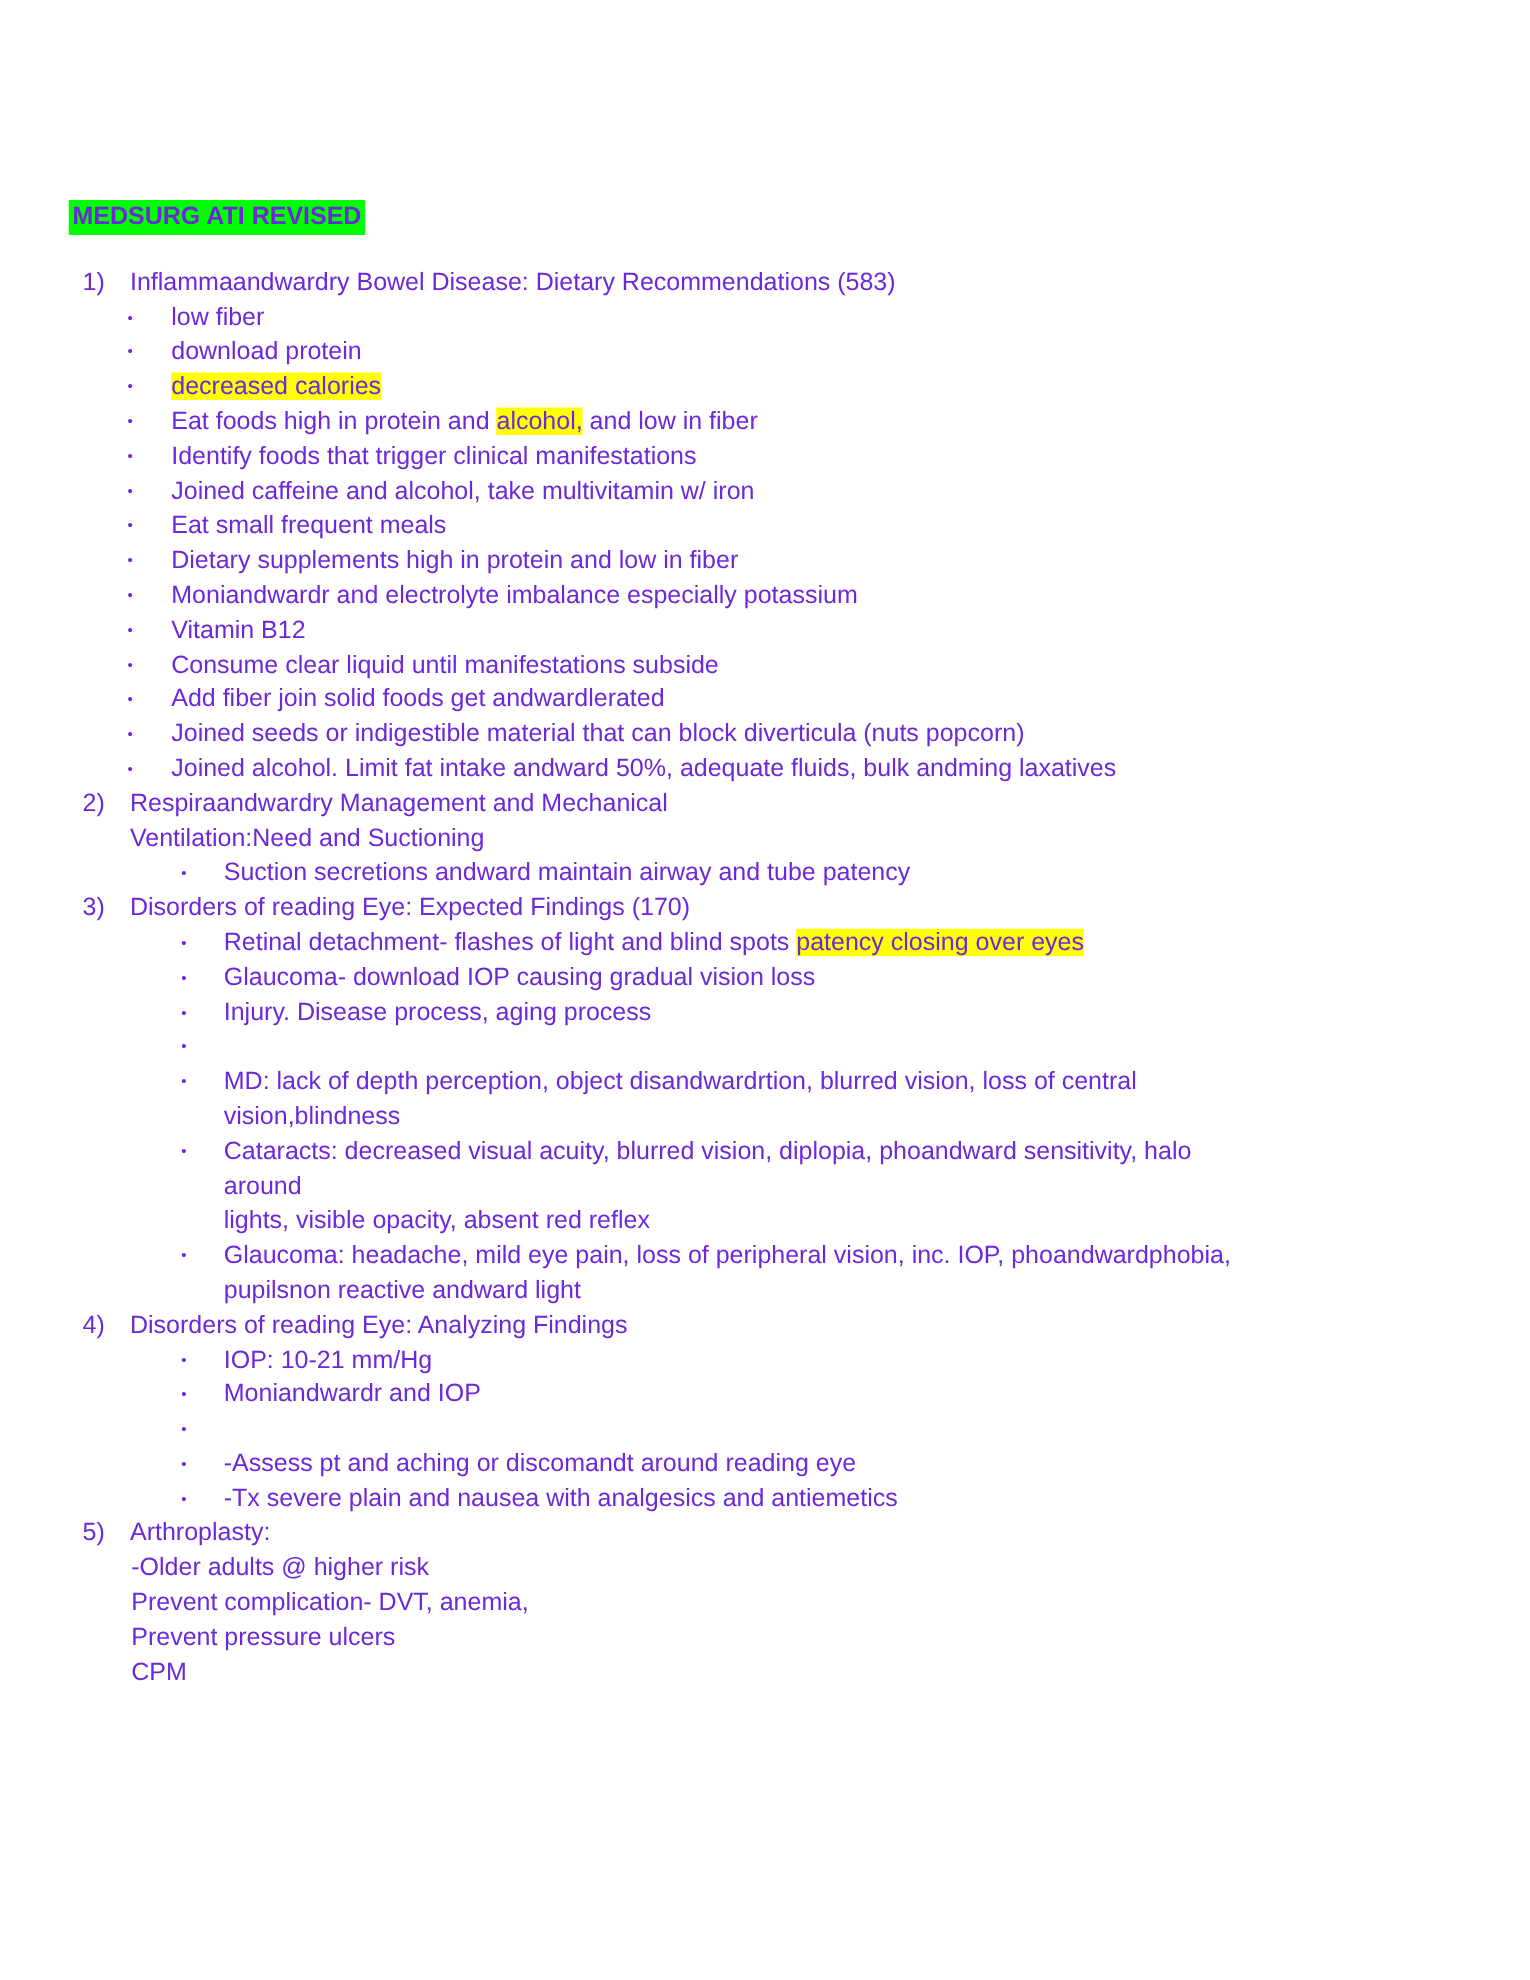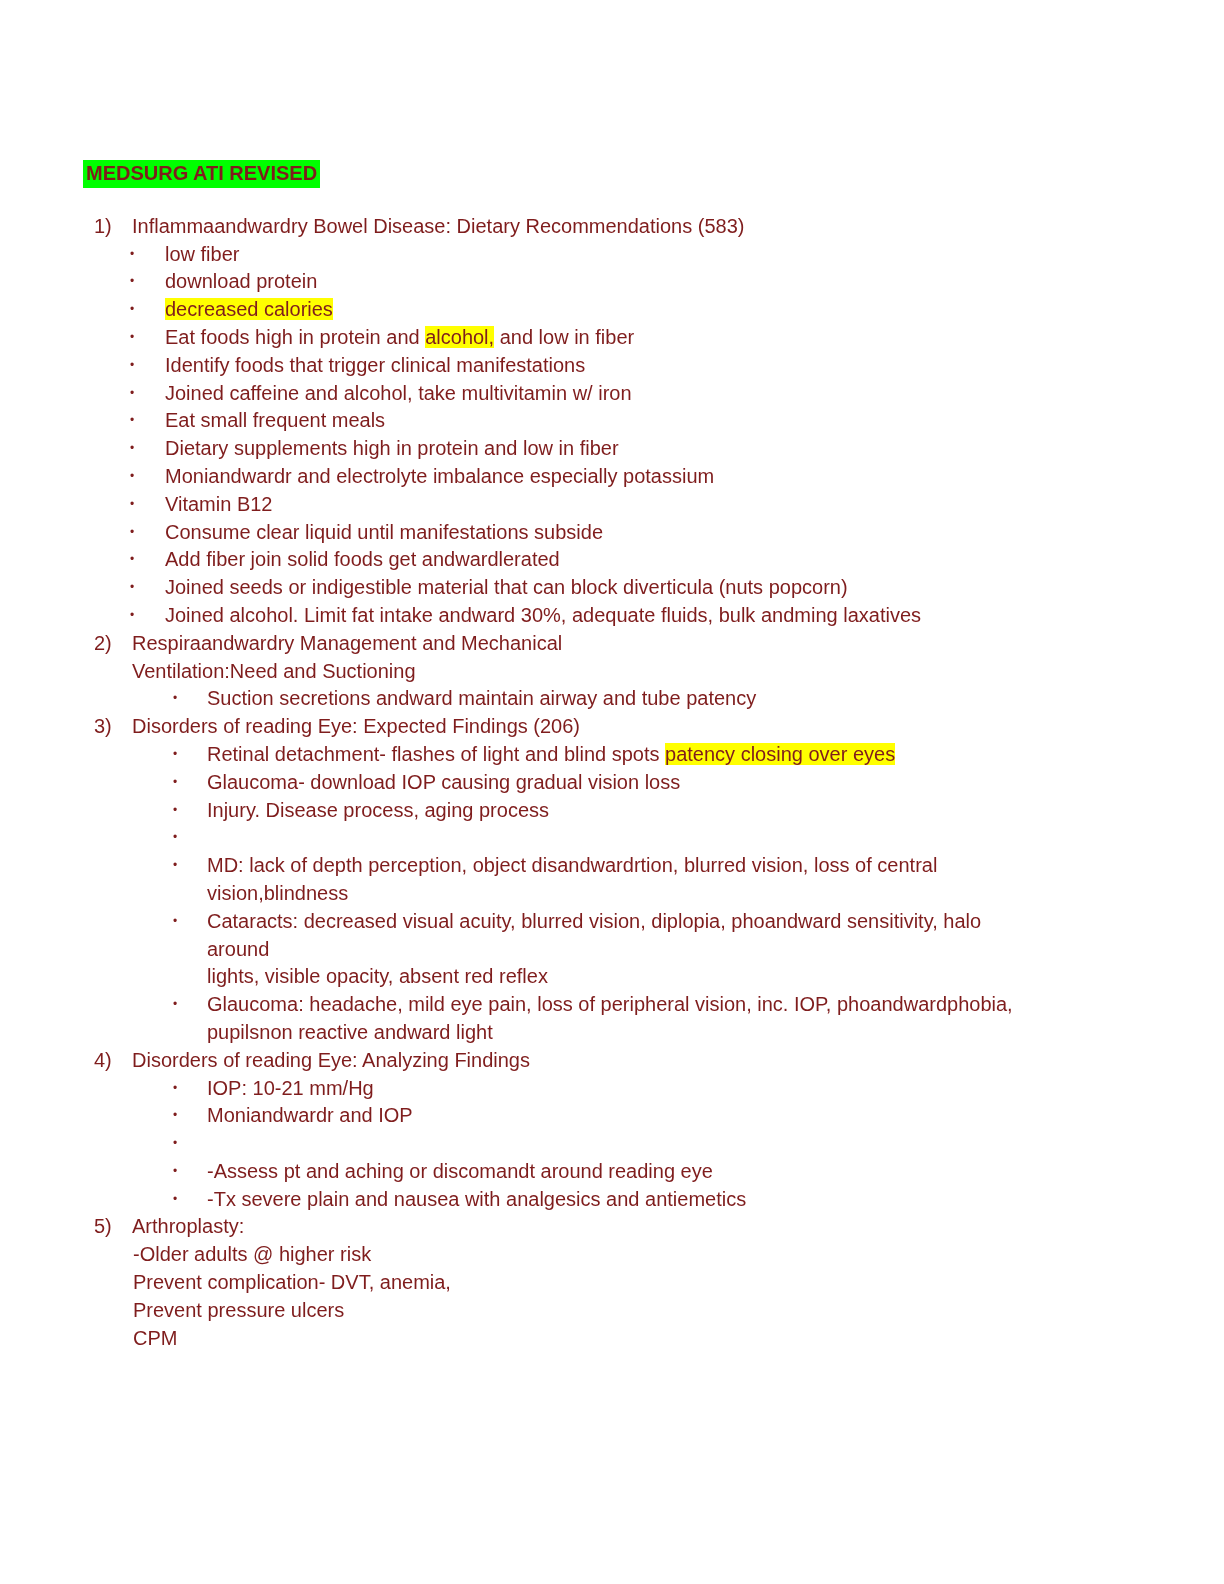--- a/index.html
+++ b/index.html
@@ -5,22 +5,22 @@
   * { margin: 0; padding: 0; box-sizing: border-box; }
   html, body { background: #ffffff; }
   .page {
     position: relative;
     width: 1224px;
     height: 1584px;
     background: #ffffff;
     font-family: "Liberation Sans", "DejaVu Sans", sans-serif;
     font-size: 20px;
     line-height: 27.8px;
-    color: #7f1d1d;
-    padding: 160px 20px 0 83px;
+    color: #6d28d9;
+    padding: 160px 20px 0 55px;
     overflow: hidden;
   }
   .txt, .heading, .plain { white-space: pre-line; }
   .title-row { margin-bottom: 25px; }
   .title {
     display: inline-block;
     background: var(--green, #00ff00);
     font-weight: bold;
     padding: 0 3px;
   }
@@ -102,36 +102,36 @@
   <div class="row b1">
     <span class="bullet">•</span>
     <span class="txt">Add fiber join solid foods get andwardlerated</span>
   </div>
   <div class="row b1">
     <span class="bullet">•</span>
     <span class="txt">Joined seeds or indigestible material that can block diverticula (nuts popcorn)</span>
   </div>
   <div class="row b1">
     <span class="bullet">•</span>
-    <span class="txt">Joined alcohol. Limit fat intake andward 30%, adequate fluids, bulk andming laxatives</span>
+    <span class="txt">Joined alcohol. Limit fat intake andward 50%, adequate fluids, bulk andming laxatives</span>
   </div>
 
   <div class="row num-row">
     <span class="num">2)</span>
     <span class="txt">Respiraandwardry Management and Mechanical
 Ventilation:Need and Suctioning</span>
   </div>
   <div class="row b2">
     <span class="bullet">•</span>
     <span class="txt">Suction secretions andward maintain airway and tube patency</span>
   </div>
 
   <div class="row num-row">
     <span class="num">3)</span>
-    <span class="txt">Disorders of reading Eye: Expected Findings (206)</span>
+    <span class="txt">Disorders of reading Eye: Expected Findings (170)</span>
   </div>
   <div class="row b2">
     <span class="bullet">•</span>
     <span class="txt"><span>Retinal detachment- flashes of light and blind spots </span><span class="hl">patency closing over eyes</span></span>
   </div>
   <div class="row b2">
     <span class="bullet">•</span>
     <span class="txt">Glaucoma- download IOP causing gradual vision loss</span>
   </div>
   <div class="row b2">

